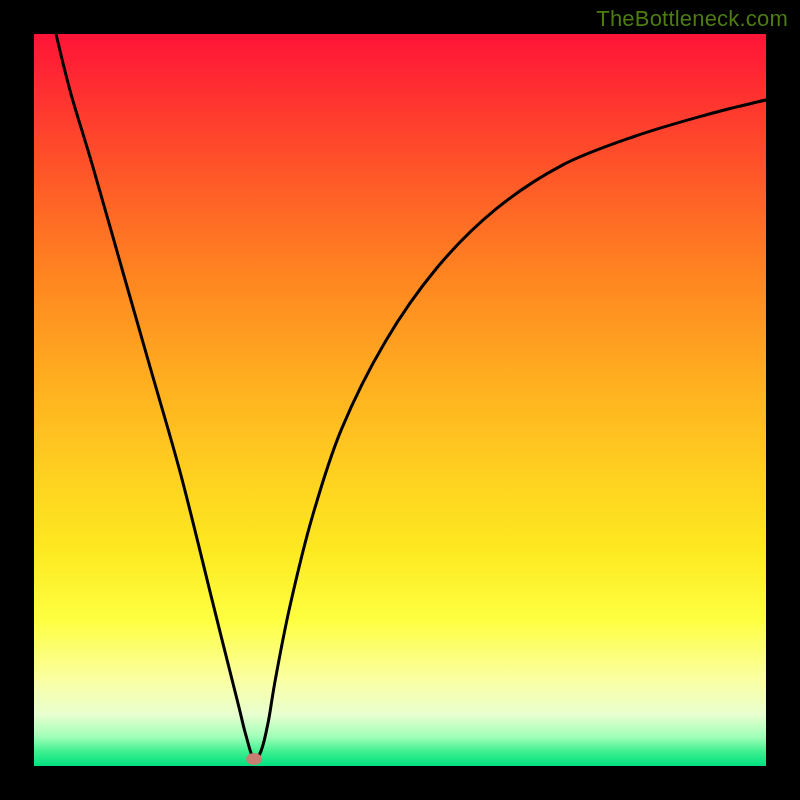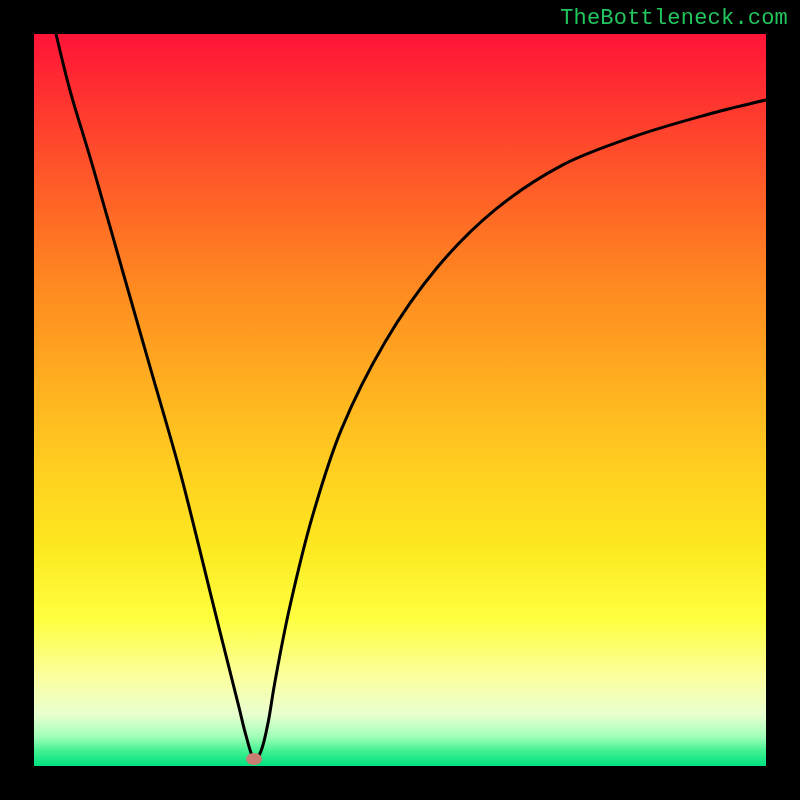--- a/index.html
+++ b/index.html
@@ -37,23 +37,23 @@
       #e8ffd0 93%,
       #a0ffb8 96%,
       #40f090 98%,
       #00e080 100%
     );
   }
   .watermark {
     position: absolute;
     top: 6px;
     right: 12px;
-    font-family: Liberation Mono, monospace;
+    font-family: Liberation Sans, sans-serif;
     font-size: 22px;
-    color: #22c55e;
+    color: #4d7c0f;
     letter-spacing: 0.2px;
     user-select: none;
   }
   svg.curve {
     position: absolute;
     left: 0;
     top: 0;
     width: 732px;
     height: 732px;
   }

